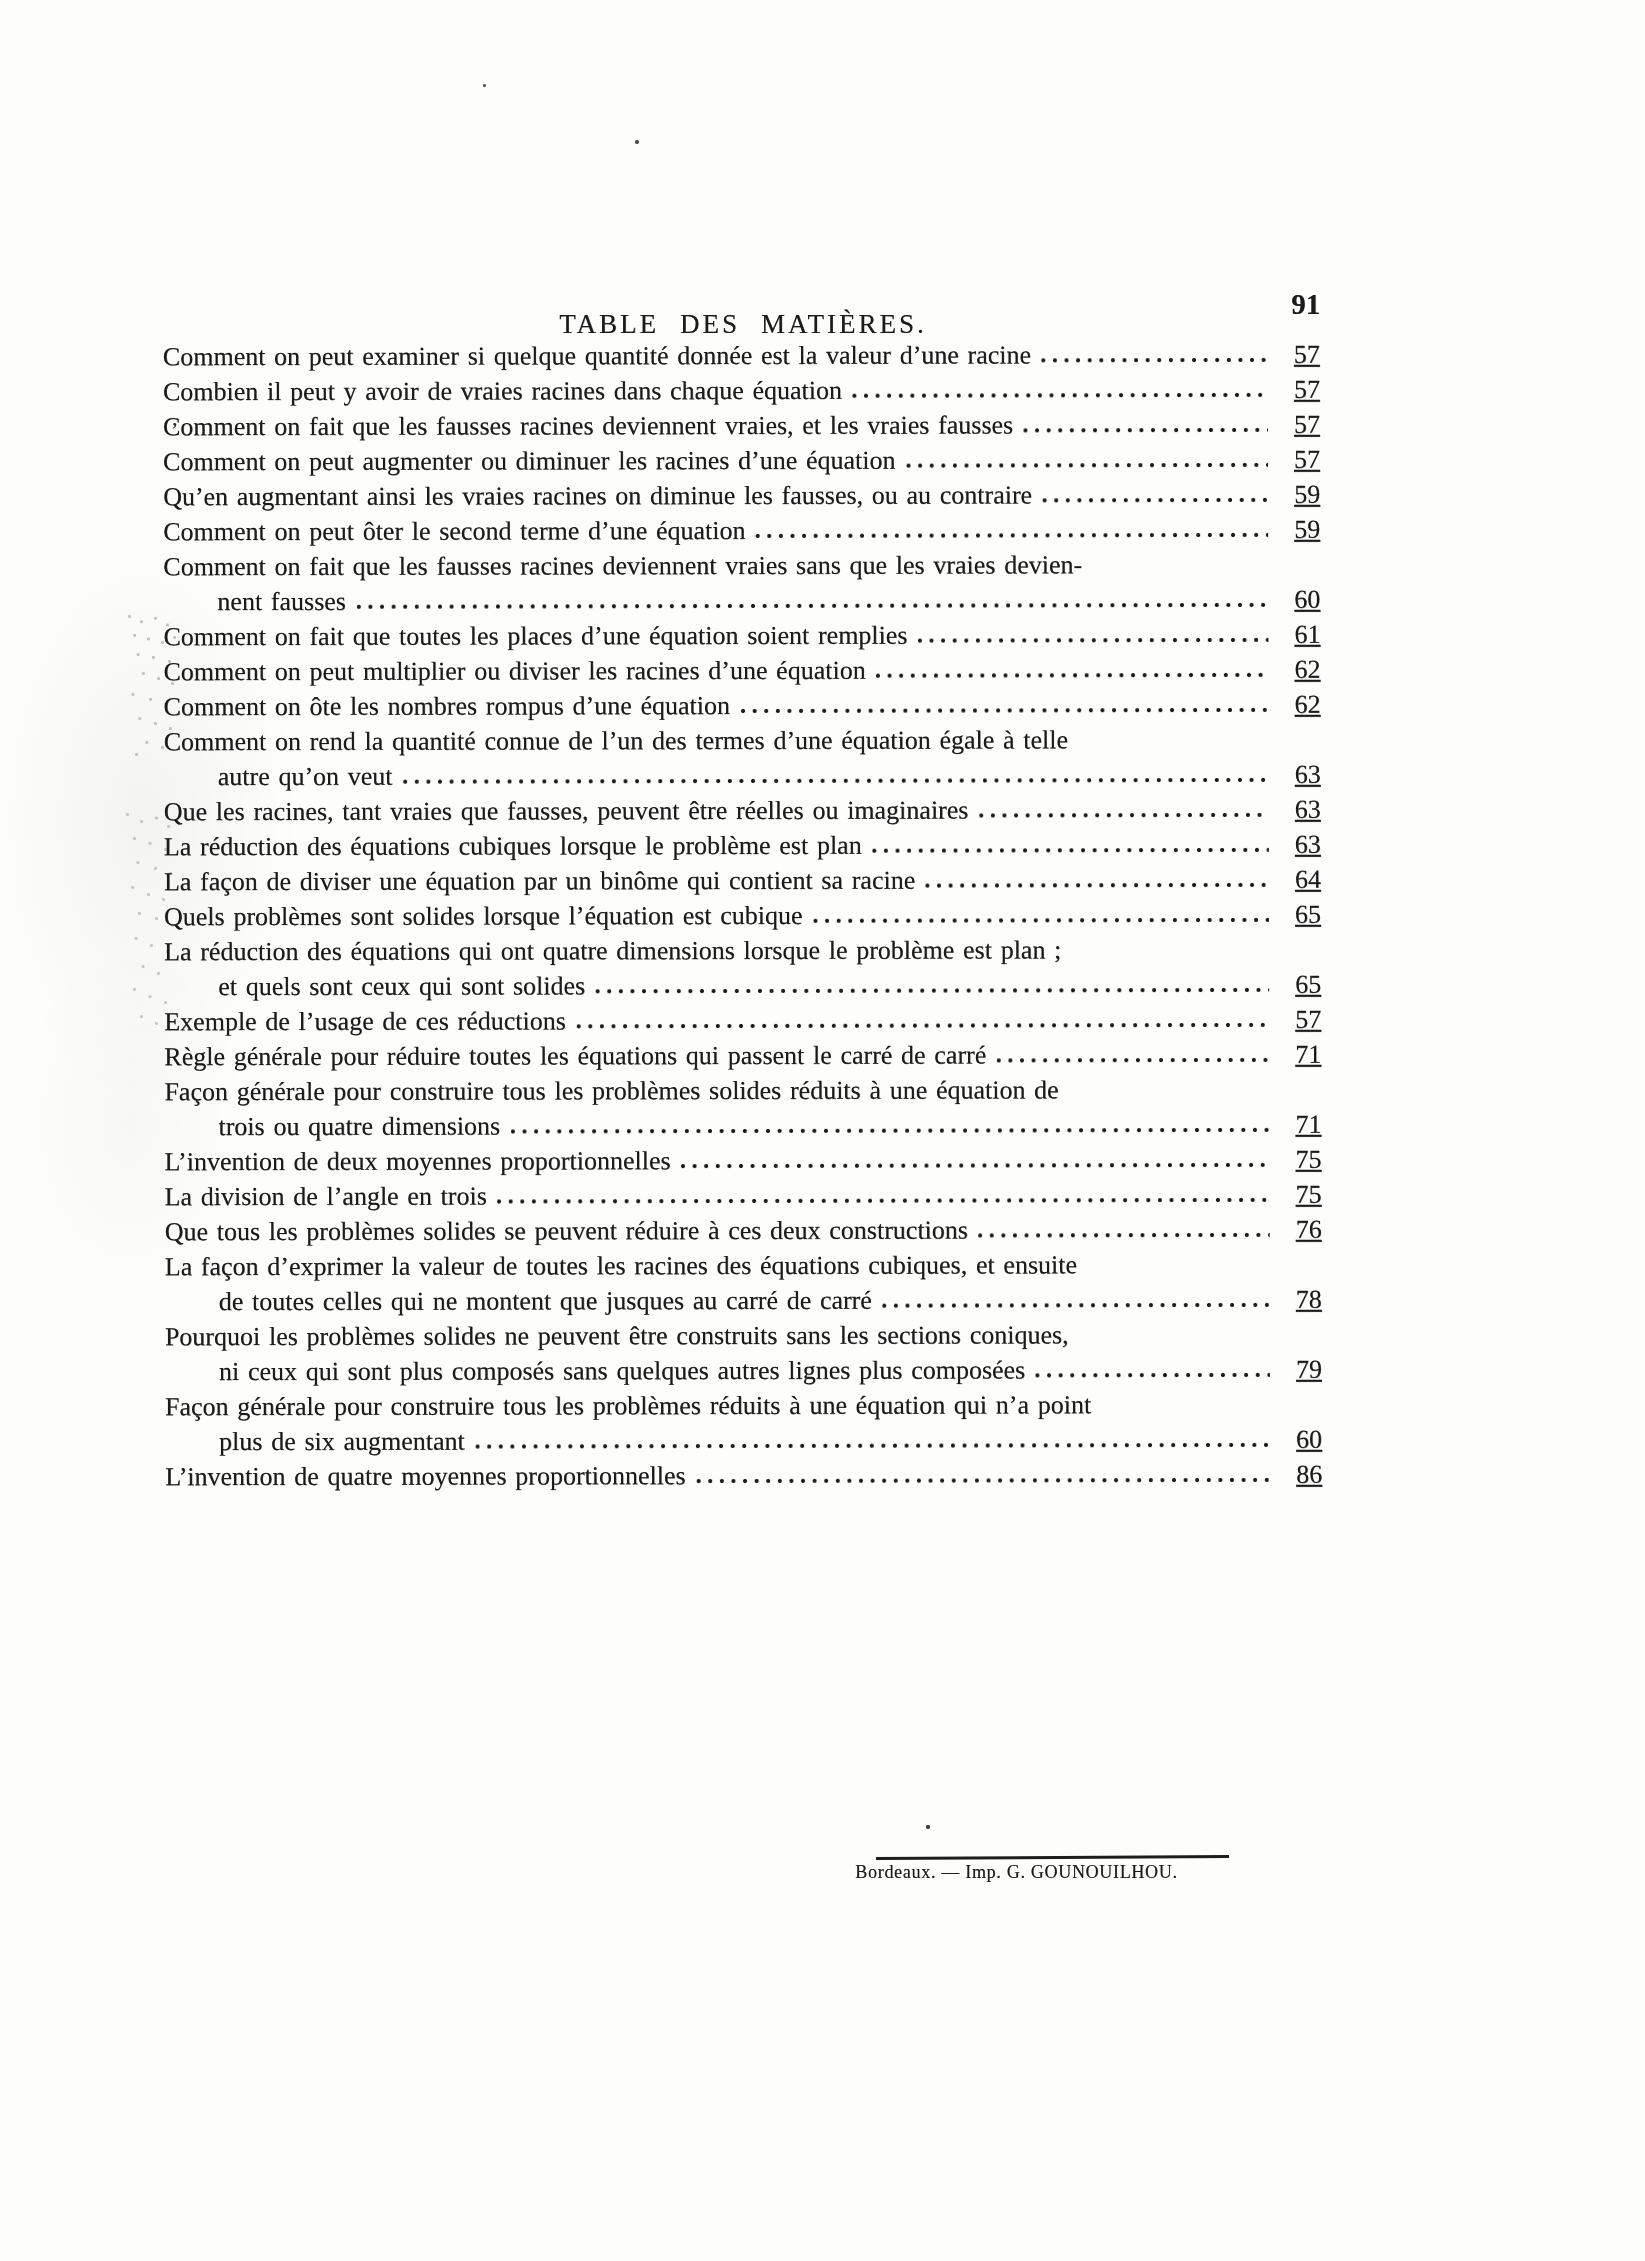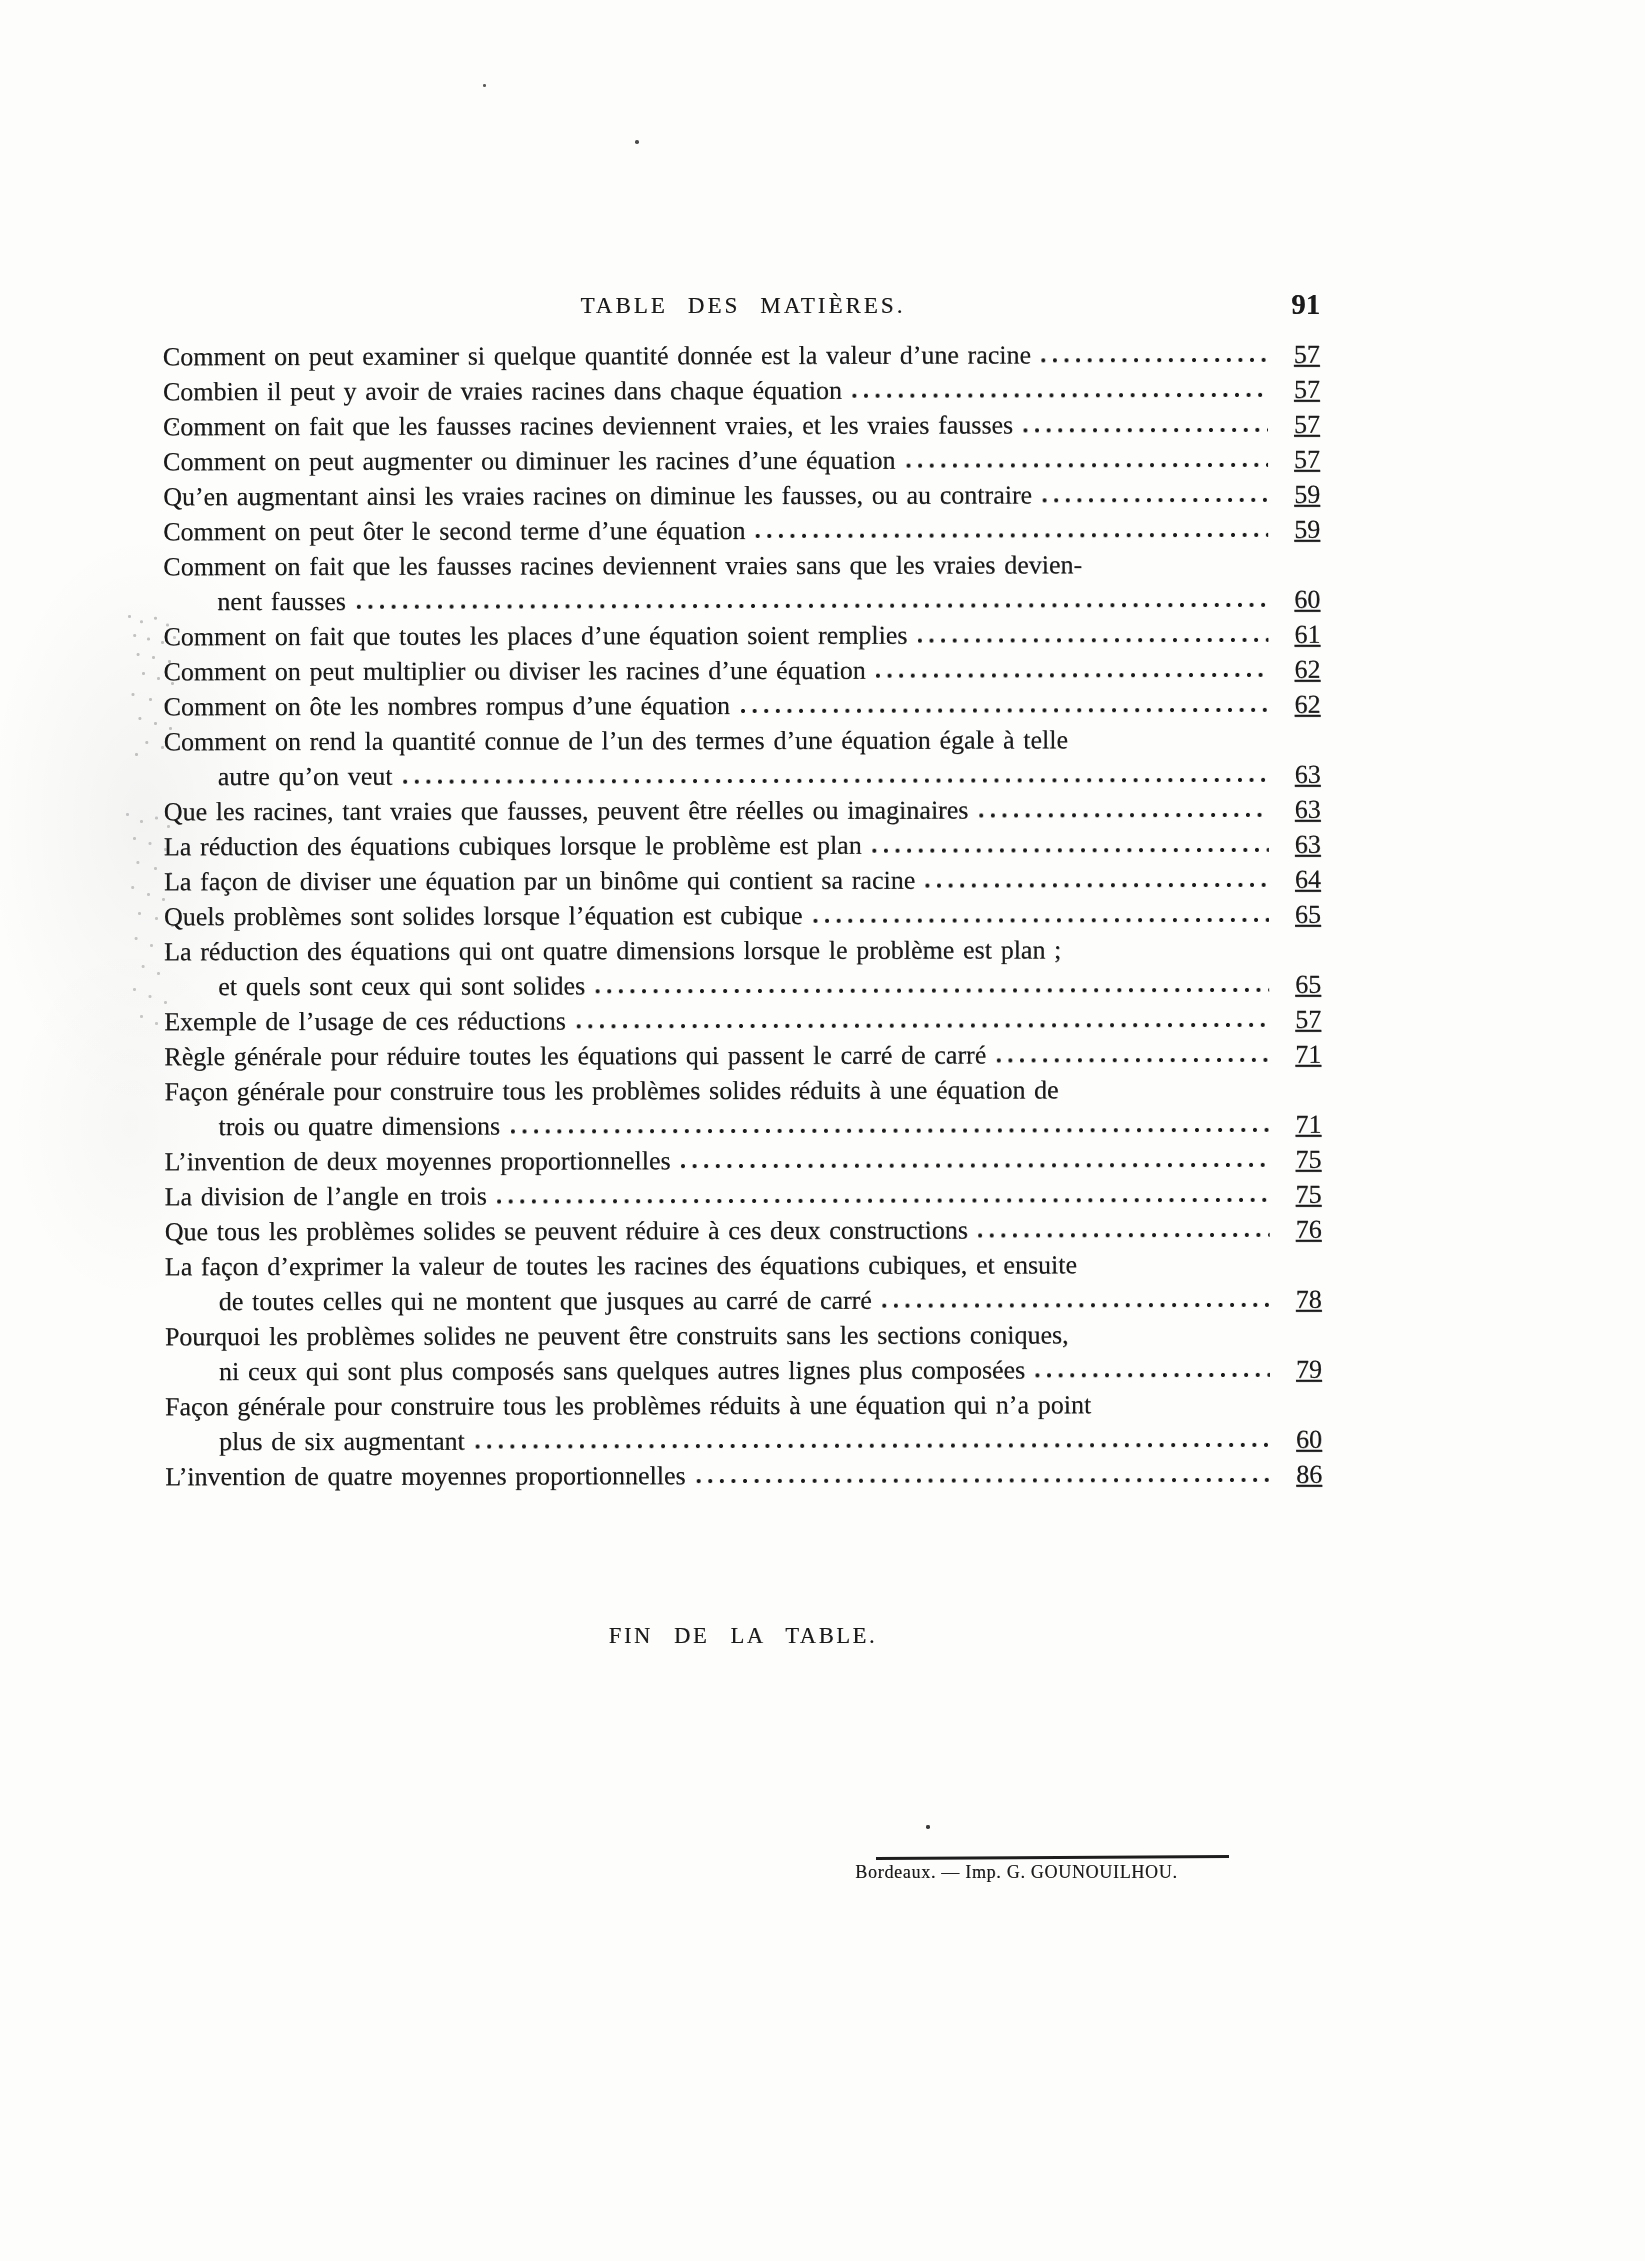--- a/index.html
+++ b/index.html
@@ -14,21 +14,21 @@
     background:
       radial-gradient(ellipse 225px 415px at 143px 821px, rgba(0,0,0,0.04), rgba(0,0,0,0) 70%),
       radial-gradient(ellipse 173px 259px at 130px 1124px, rgba(0,0,0,0.025), rgba(0,0,0,0) 70%),
       #fdfdfc;
   }
   .ink{ text-shadow:0.3px 0.3px 0.5px rgba(25,25,25,0.55); }
 
   
   .header-row{position:absolute;top:287px;left:164px;width:1158px;height:38px;}
   .title{
-    margin:0;font-size:23px;font-weight:400;text-align:center;
+    margin:18px;font-size:27px;font-weight:400;text-align:center;
     letter-spacing:3px;word-spacing:11.2px;line-height:38px;
   }
   .folio{position:absolute;right:1.7px;top:-1.7px;font-size:29px;line-height:38px;font-weight:bold;}
 
   
   .toc{
     position:absolute;top:338px;left:164px;width:1157px;
     font-size:26px;word-spacing:2.2px;
     transform:rotate(-0.12deg);
   }
@@ -282,19 +282,18 @@
     </div>
 
     <div class="row">
       <span class="t">L’invention de quatre moyennes proportionnelles</span>
       <span class="leader"></span>
       <span class="pg">86</span>
     </div>
 
   </div>
 
-  <div class="fin ink">FIN DE LA TABLE.</div>
 
   <div class="imprint-rule"></div>
   <div class="imprint-text ink">Bordeaux. — Imp. G. GOUNOUILHOU.</div>
 
 </div>
 
 
 </body></html>

